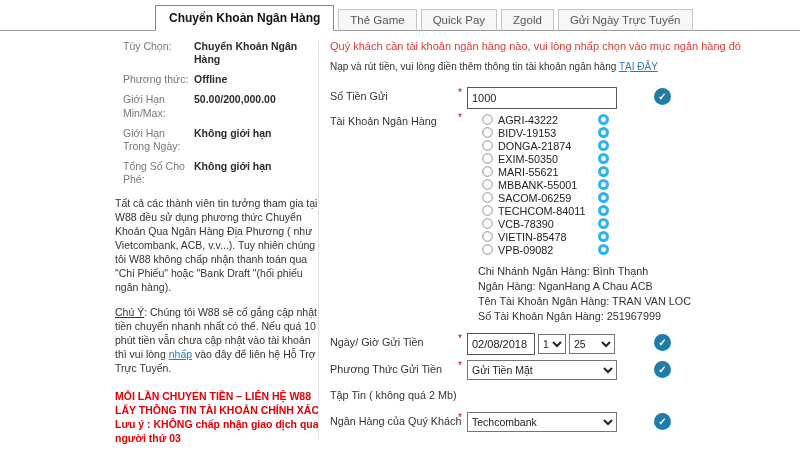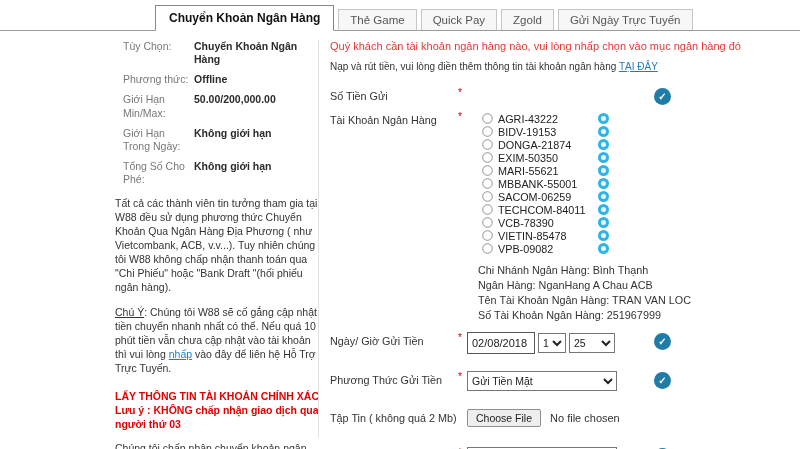--- a/index.html
+++ b/index.html
@@ -31,21 +31,21 @@
   .para{margin:11px 0 0;line-height:1.33;color:#333;}
   .note-prefix{text-decoration:underline;}
   .inline-link{color:#2a7ab9;text-decoration:underline;cursor:pointer;}
   .warning{margin-top:13px;color:#e00000;font-weight:bold;line-height:1.35;}
   
   .vdivider{position:absolute;left:318px;top:40px;width:1px;height:398px;background:#e2e2e2;}
   
   .right{position:absolute;left:330px;top:40px;width:440px;font-size:10.8px;}
   .notice-red{color:#dd3b35;font-size:11px;}
   .notice{color:#333;font-size:10px;margin-top:9px;}
-  .frow{position:relative;margin-top:16px;min-height:22px;}
+  .frow{position:relative;margin-top:4px;min-height:22px;}
   .flabel{position:absolute;left:0;top:4px;color:#333;white-space:nowrap;}
   .req{position:absolute;left:128px;top:1px;color:#c00000;font-size:10px;}
   .fctrl{margin-left:137px;display:flex;align-items:center;gap:3px;padding-top:1px;}
   .txt-input{
     height:18px;border:1px solid #565656;font-size:11px;padding:1px 4px;
     font-family:"Liberation Sans", sans-serif;color:#222;box-sizing:content-box;
   }
   .amount-input{width:140px;}
   .date-input{width:58px;}
   select{
@@ -113,39 +113,43 @@
   <div class="info-row">
     <div class="info-label">Tổng Số Cho Phé:</div>
     <div class="info-value">Không giới hạn</div>
   </div>
 
   <p class="para">Tất cả các thành viên tin tưởng tham gia tại W88 đều sử dụng phương thức Chuyển Khoản Qua Ngân Hàng Địa Phương ( như Vietcombank, ACB, v.v...). Tuy nhiên chúng tôi W88 không chấp nhận thanh toán qua "Chi Phiếu" hoặc "Bank Draft "(hối phiếu ngân hàng).</p>
 
   <p class="para"><span class="note-prefix">Chú Ý</span><span>: Chúng tôi W88 sẽ cố gắng cập nhật tiền chuyển nhanh nhất có thể. Nếu quá 10 phút tiền vẫn chưa cập nhật vào tài khoản thì vui lòng </span><span class="inline-link">nhấp</span><span> vào đây để liên hệ Hỗ Trợ Trực Tuyến.</span></p>
 
   <div class="warning">
+    <div>MỖI LẦN CHUYỂN TIỀN – LIÊN HỆ W88</div>
     <div>LẤY THÔNG TIN TÀI KHOẢN CHÍNH XÁC</div>
     <div>Lưu ý : KHÔNG chấp nhận giao dịch qua người thứ 03</div>
   </div>
 
   <p class="para">
     <span>Chúng tôi chấp nhận chuyển khoản ngân hàng thông qua Internet Banking, ATM, chuyển tiền mặt tại máy ATM, chuyển tiền mặt tại quầy, Mobile/SMS Banking.</span><br>
     
   </p>
 </div>
 
 <div class="vdivider"></div>
 
 <div class="right">
   <div class="notice-red">Quý khách cần tài khoản ngân hàng nào, vui lòng nhấp chọn vào mục ngân hàng đó</div>
   <div class="notice"><span>Nạp và rút tiền, vui lòng điền thêm thông tin tài khoản ngân hàng </span><span class="inline-link">TẠI ĐÂY</span></div>
 
   <div class="frow mt14">
     <span class="flabel">Số Tiền Gửi</span>
     <span class="req">*</span>
+    <div class="fctrl">
+      <input type="text" class="txt-input amount-input" value="1000" style="">
+    </div>
     <span class="check">✓</span>
   </div>
 
   <div class="frow mt2">
     <span class="flabel">Tài Khoản Ngân Hàng</span>
     <span class="req">*</span>
     <div class="bank-options">
       <label class="bank-option">
         <input type="radio" name="bank" style="">
         <span>AGRI-43222</span>
@@ -254,24 +258,20 @@
     <div class="fctrl">
       <select class="sel-wide">
         <option>Gửi Tiền Mặt</option>
       </select>
     </div>
     <span class="check">✓</span>
   </div>
 
   <div class="frow">
     <span class="flabel">Tập Tin ( không quá 2 Mb)</span>
-    <div class="fctrl">
-      <button class="file-btn">Choose File</button>
-      <span class="file-status">No file chosen</span>
-    </div>
   </div>
 
   <div class="frow">
     <span class="flabel">Ngân Hàng của Quý Khách</span>
     <span class="req">*</span>
     <div class="fctrl">
       <select class="sel-wide">
         <option>Techcombank</option>
       </select>
     </div>

